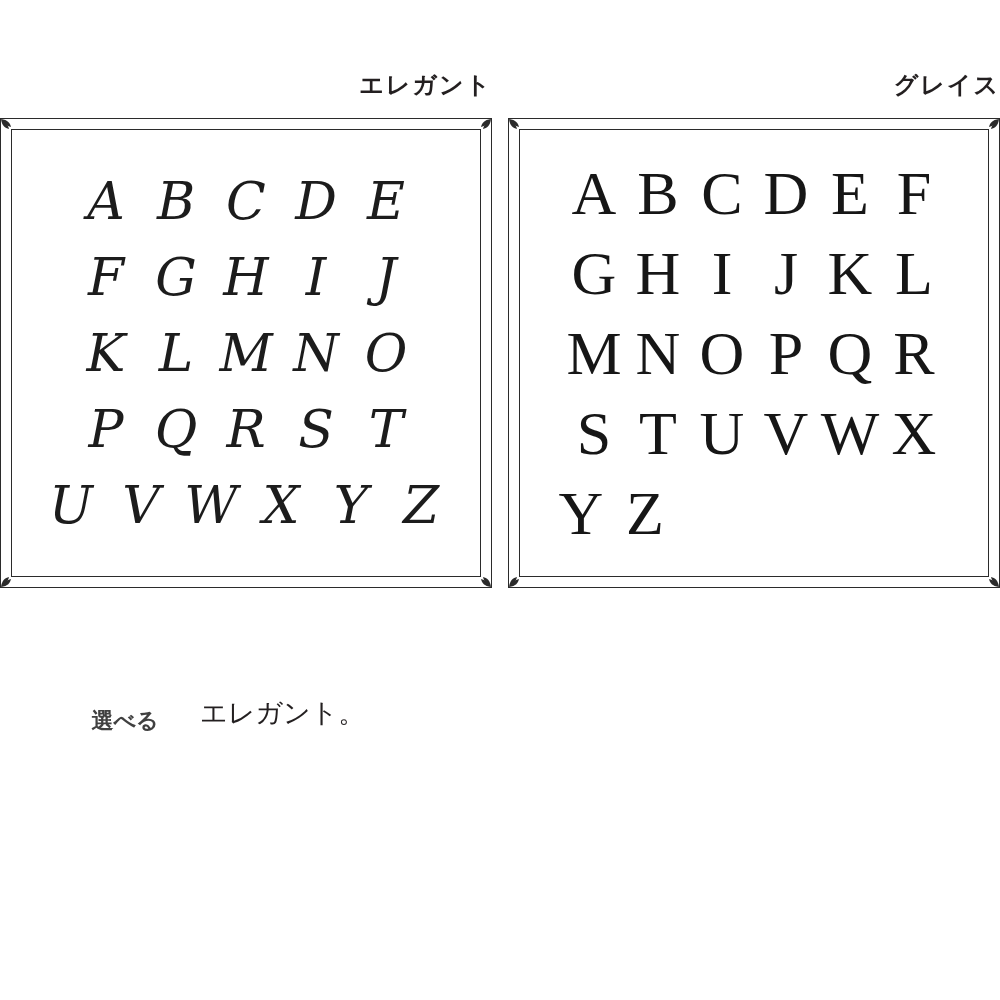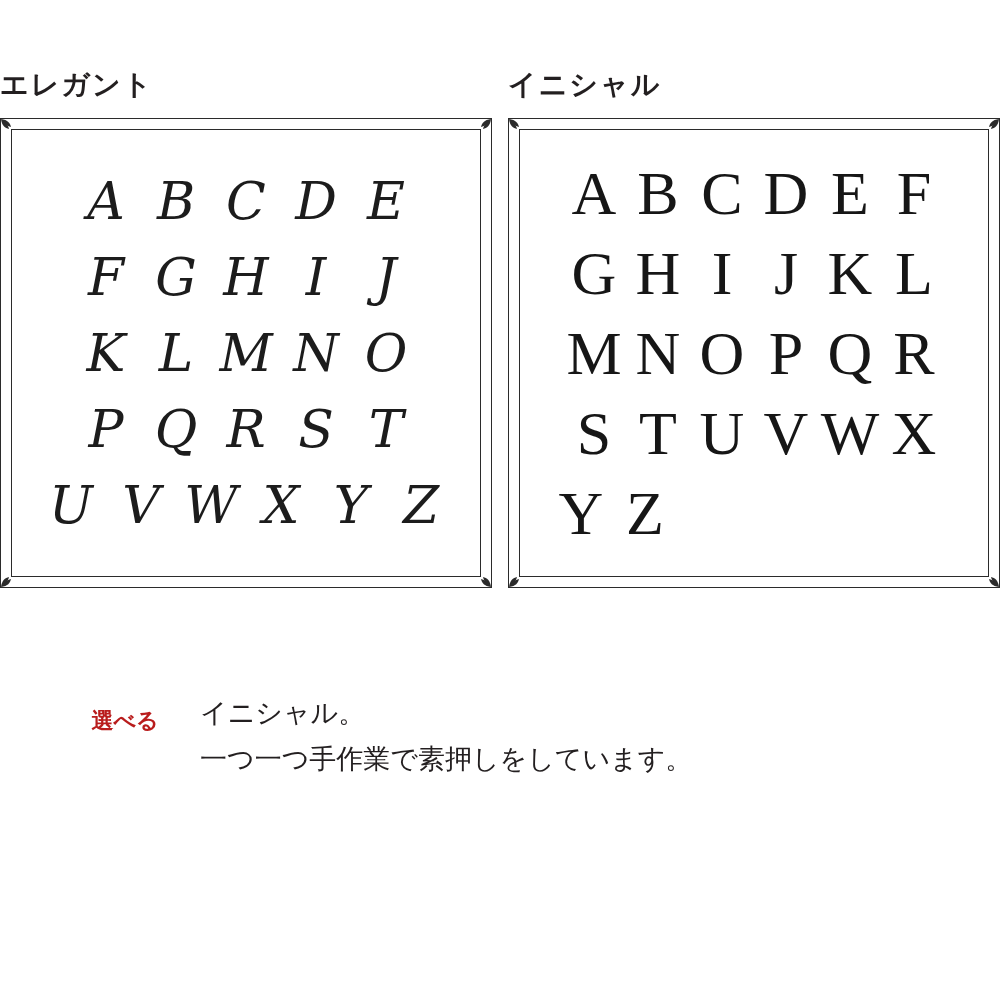--- a/index.html
+++ b/index.html
@@ -24,23 +24,23 @@
     display: flex;
     justify-content: space-between;
     padding: 0;
   }
 
   .panel {
     width: 492px;
   }
 
   .panel-title {
-    text-align: left;
+    text-align: right;
     font-weight: bold;
-    font-size: 28px;
+    font-size: 24px;
     letter-spacing: 2px;
     color: #231f20;
     margin-top: 68px;
     margin-bottom: 16px;
     height: 34px;
     line-height: 34px;
   }
 
   .frame-outer {
     position: relative;
@@ -134,21 +134,21 @@
     align-items: flex-start;
   }
 
   .bottom-label {
     width: 190px;
     padding-left: 60px;
     box-sizing: border-box;
     font-weight: bold;
     font-size: 22px;
     line-height: 34px;
-    color: #b91c1c;
+    color: #404040;
     text-align: center;
     padding-top: 14px;
   }
   .bottom-label .l2 { display: block; }
 
   .bottom-text {
     font-size: 27px;
     line-height: 46px;
     color: #231f20;
     padding-left: 10px;
@@ -227,21 +227,21 @@
           <span class="glyph">W</span>
           <span class="glyph">X</span>
           <span class="glyph">Y</span>
           <span class="glyph">Z</span>
         </div>
       </div>
     </div>
   </div>
 
   <div class="panel">
-    <div class="panel-title">イニシャル</div>
+    <div class="panel-title">グレイス</div>
     <div class="frame-outer">
       <div class="frame-inner"></div>
 
       <div class="corner tl">
         <svg width="26" height="26" viewBox="0 0 26 26">
           <path d="M2 2 C9 3 11 6 12 10 C8 9 5 7 2 2 Z" fill="#2b2b2b"></path>
           <path d="M2 2 C3 9 6 11 10 12 C9 8 7 5 2 2 Z" fill="#2b2b2b"></path>
         </svg>
       </div>
       <div class="corner tr">
@@ -304,16 +304,15 @@
     </div>
   </div>
 
 </div>
 
 <div class="bottom">
   <div class="bottom-label">
     <span class="l1">選べる</span>
   </div>
   <div class="bottom-text">
-    <p>イニシャル。</p>
-    <p>一つ一つ手作業で素押しをしています。</p>
+    <p>エレガント。</p>
   </div>
 </div>
 
 </body></html>

